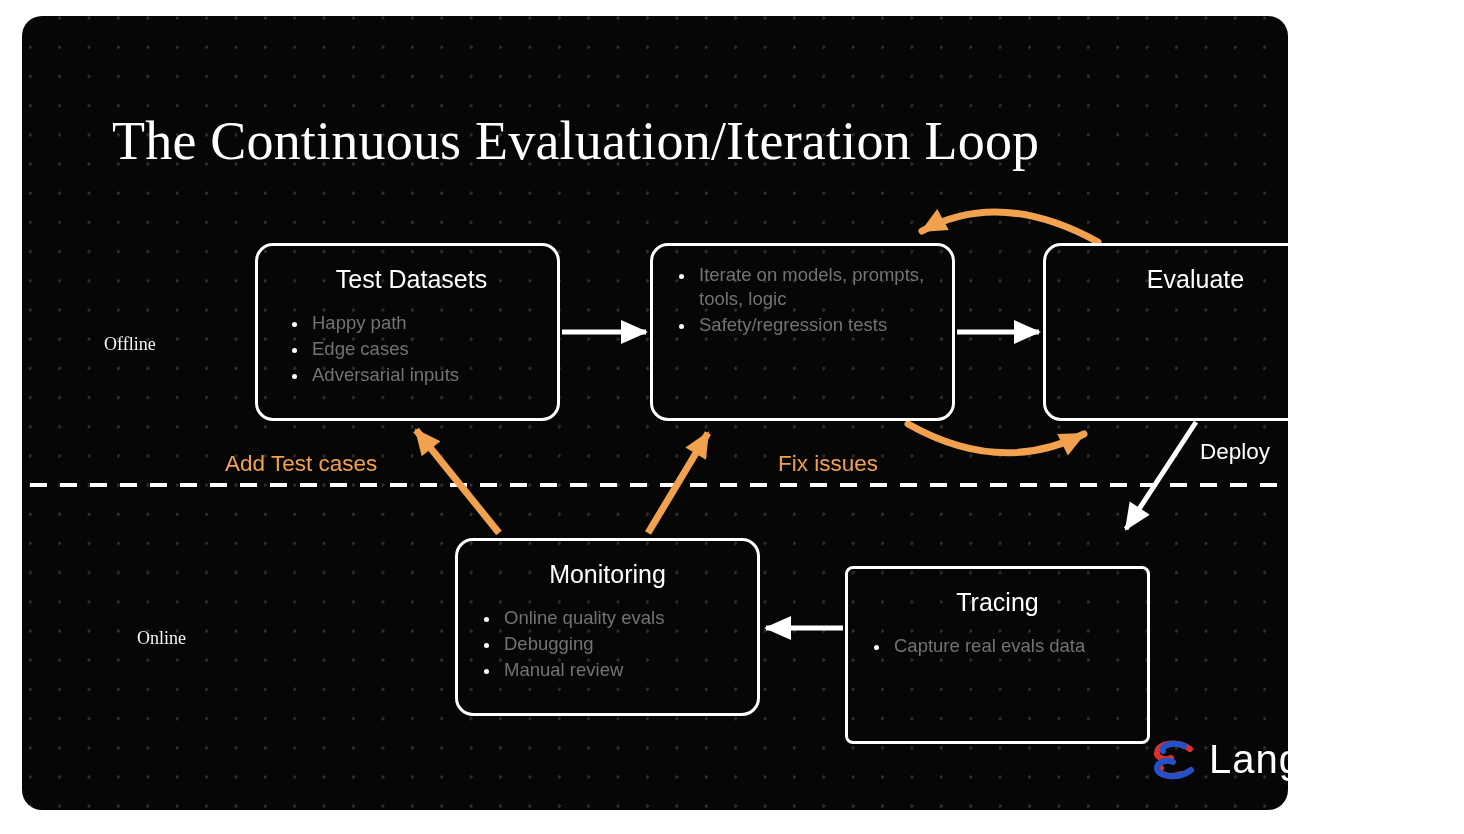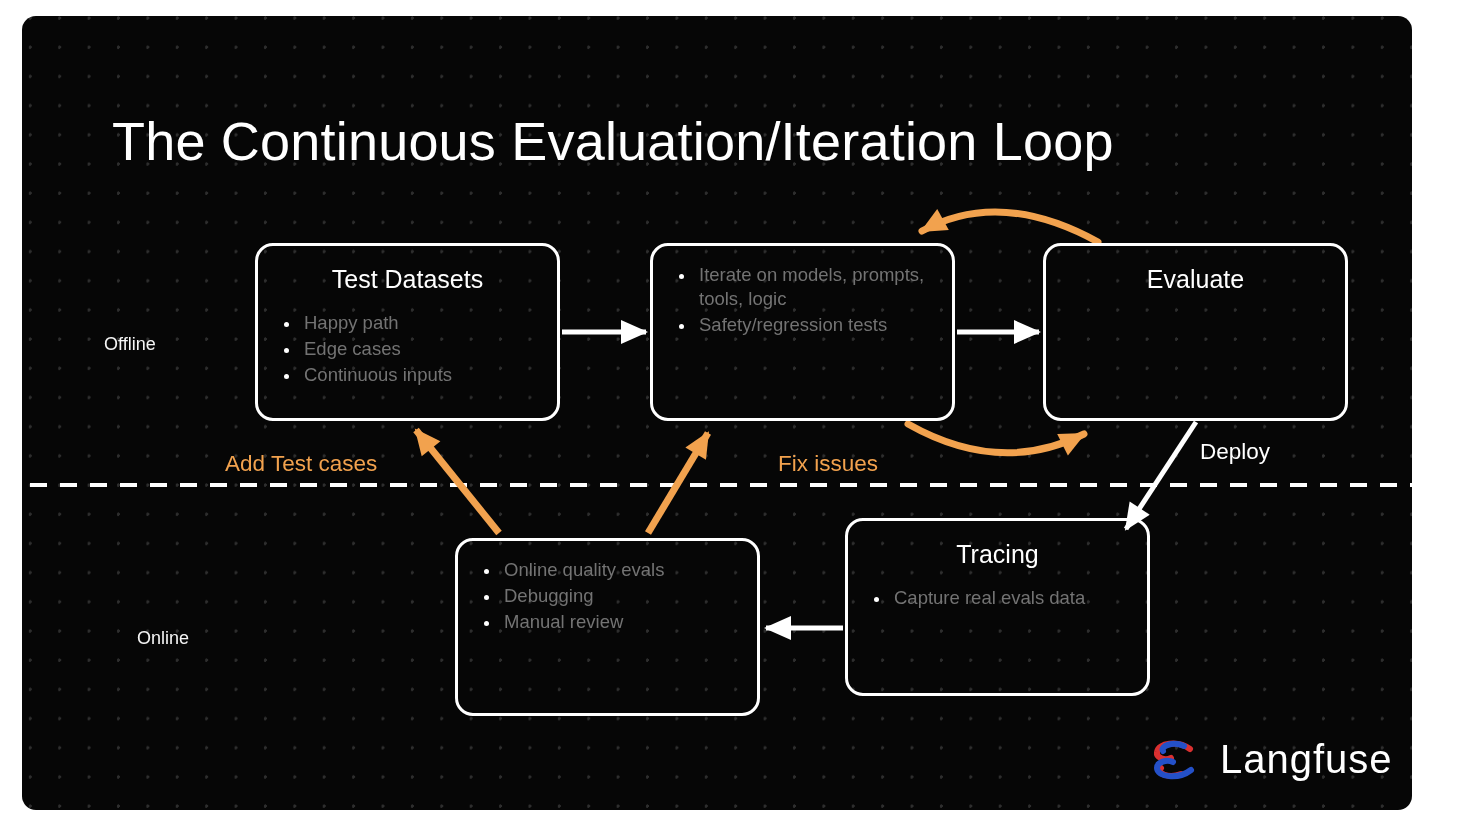--- a/index.html
+++ b/index.html
@@ -5,26 +5,27 @@
   html,body { margin:0; padding:0; }
   body {
     width:1464px; height:834px;
     background:#ffffff;
     font-family:"Liberation Sans", sans-serif;
     position:relative;
     overflow:hidden;
   }
   .slide {
     position:absolute; left:22px; top:16px;
-    width:1390px; height:794px;
+    width:1266px; height:794px;
     background-color:#060606;
     background-image: radial-gradient(circle at 8px 2px, #2e2e2e 1.5px, rgba(0,0,0,0) 1.7px);
     background-size:29.4px 29.2px;
-    border-radius:14px;
+    border-radius:20px;
     overflow:hidden;
+    font-family:Liberation Serif, serif;
   }
   .title {
     position:absolute; left:90px; top:94px;
     font-size:54px; font-weight:500; color:#ffffff;
     letter-spacing:0.2px; z-index:4; white-space:nowrap;
   }
   .section-label {
     position:absolute; font-size:18px; color:#f5f5f5;
     font-weight:400; z-index:4;
   }
@@ -34,25 +35,25 @@
   .arrow-layer {
     position:absolute; left:0; top:0; width:1464px; height:834px;
     z-index:2; pointer-events:none;
   }
 
   .node {
     position:absolute; width:305px; height:178px;
     border:3px solid #ffffff; border-radius:18px;
     box-sizing:border-box; z-index:3;
   }
-  #node-test-datasets   { left:255px;  top:243px; }
+  #node-test-datasets   { left:255px;  top:243px;padding-left:8px; }
   #node-run-experiments { left:650px;  top:243px; }
   #node-evaluate        { left:1043px; top:243px; }
   #node-monitoring      { left:455px;  top:538px; }
-  #node-tracing         { left:845px;  top:518px; }
+  #node-tracing         { left:845px;  top:566px;border-radius:8px; }
 
   .node-title {
     text-align:center; margin-top:19px;
     font-size:25px; font-weight:500; color:#ffffff;
   }
   .node ul {
     margin:17px 0 0 0; padding-left:42px;
     color:#737373; font-size:18.5px; line-height:1.3;
   }
   .node li { padding-left:4px; margin-bottom:2px; }
@@ -62,21 +63,21 @@
     position:absolute; font-size:22.5px; z-index:4; white-space:nowrap;
   }
   .edge-label.orange { color:#F2A24E;margin-top:13px; }
   .edge-label.white  { color:#ffffff; }
   #label-add-test-cases { left:225px;  top:438px; }
   #label-fix-issues     { left:778px;  top:438px; }
   #label-deploy         { left:1200px; top:439px; }
 
   .logo {
     position:absolute; left:1148px; top:737px;
-    display:flex; align-items:center; gap:22px; z-index:4;
+    display:flex; align-items:center; gap:11px; z-index:4;
   }
   .logo-text {
     color:#ffffff; font-size:40px; font-weight:500; letter-spacing:1px;
   }
 </style>
 </head>
 <body>
 
 <div class="slide">
   <div class="title">The Continuous Evaluation/Iteration Loop</div>
@@ -112,36 +113,37 @@
   <path d="M 1098 242 Q 1000 188 922 231" fill="none" stroke="#F2A24E" stroke-width="7" stroke-linecap="round" marker-end="url(#head-orange)"></path>
 
   <path d="M 908 424 Q 1000 476 1084 434" fill="none" stroke="#F2A24E" stroke-width="7" stroke-linecap="round" marker-end="url(#head-orange)"></path>
 </svg>
 
 <div class="node" id="node-test-datasets">
   <div class="node-title">Test Datasets</div>
   <ul>
     <li>Happy path</li>
     <li>Edge cases</li>
-    <li>Continuous inputs</li>
+    <li>Adversarial inputs</li>
   </ul>
 </div>
 
 <div class="node" id="node-run-experiments">
   <ul>
     <li>Iterate on models, prompts, tools, logic</li>
     <li>Safety/regression tests</li>
   </ul>
 </div>
 
 <div class="node" id="node-evaluate">
   <div class="node-title">Evaluate</div>
 </div>
 
 <div class="node" id="node-monitoring">
+  <div class="node-title">Monitoring</div>
   <ul>
     <li>Online quality evals</li>
     <li>Debugging</li>
     <li>Manual review</li>
   </ul>
 </div>
 
 <div class="node" id="node-tracing">
   <div class="node-title">Tracing</div>
   <ul>

